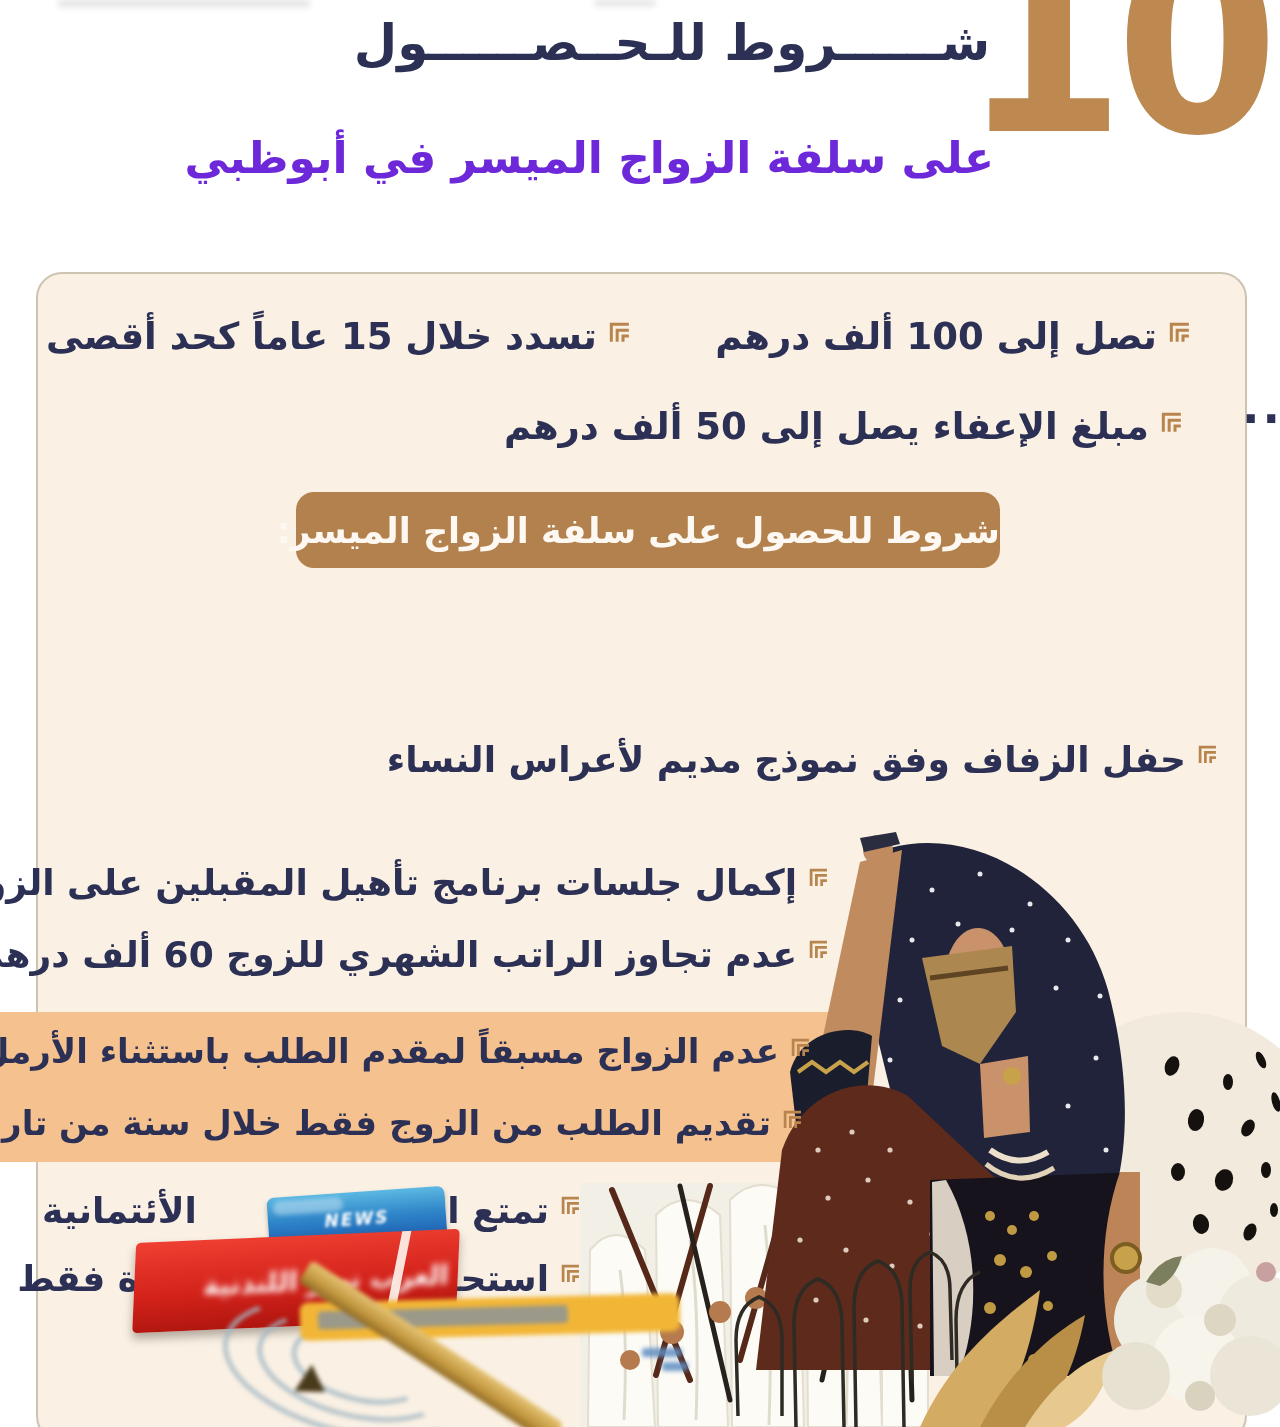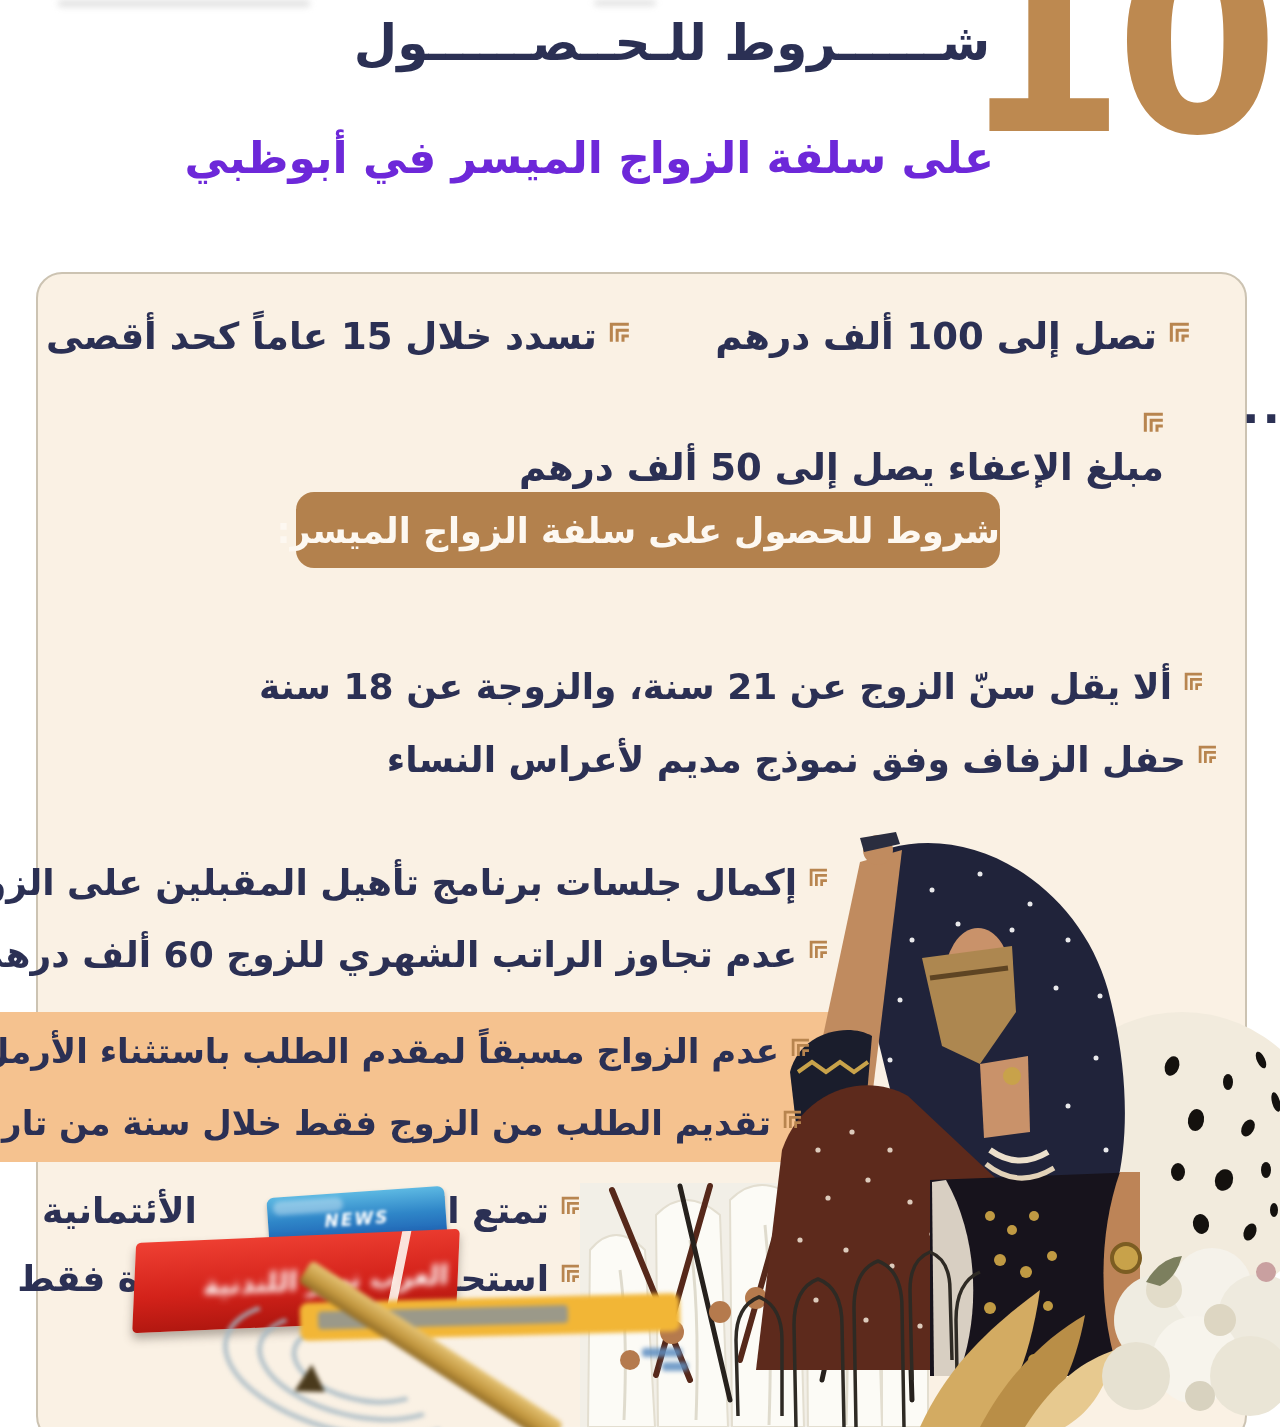--- a/index.html
+++ b/index.html
@@ -304,46 +304,36 @@
     <svg class="b-ico" width="21" height="21" viewBox="0 0 18 18">
       <g stroke="#b8854f" stroke-width="2.6" fill="none">
         <path d="M2 17 L2 2 L17 2"></path>
           <path d="M7 17 L7 7 L17 7"></path>
           <path d="M12 17 L12 12 L17 12"></path>
       </g>
     </svg>
     <span class="txt">تسدد خلال 15 عاماً كحد أقصى</span>
   </div>
 
-  <div class="bullet facts" style="top:404px;right:116px;flex-direction:column;">
+  <div class="bullet facts" style="top:404px;right:98px;">
     <svg class="b-ico" width="21" height="21" viewBox="0 0 18 18">
       <g stroke="#b8854f" stroke-width="2.6" fill="none">
         <path d="M2 17 L2 2 L17 2"></path>
           <path d="M7 17 L7 7 L17 7"></path>
           <path d="M12 17 L12 12 L17 12"></path>
       </g>
     </svg>
     <span class="txt">مبلغ الإعفاء يصل إلى 50 ألف درهم</span>
   </div>
 
   <div class="side-dots">..</div>
 
   <div class="badge">شروط للحصول على سلفة الزواج الميسر:</div>
 
 
-  <div class="bullet conds" style="top:664px;right:77px;">
-    <svg class="b-ico" width="19" height="19" viewBox="0 0 18 18">
-      <g stroke="#b8854f" stroke-width="2.6" fill="none">
-        <path d="M2 17 L2 2 L17 2"></path>
-          <path d="M7 17 L7 7 L17 7"></path>
-          <path d="M12 17 L12 12 L17 12"></path>
-      </g>
-    </svg>
-    <span class="txt">ألا يقل سنّ الزوج عن 21 سنة، والزوجة عن 18 سنة</span>
-  </div>
 
   <div class="bullet conds" style="top:737px;right:63px;">
     <svg class="b-ico" width="19" height="19" viewBox="0 0 18 18">
       <g stroke="#b8854f" stroke-width="2.6" fill="none">
         <path d="M2 17 L2 2 L17 2"></path>
           <path d="M7 17 L7 7 L17 7"></path>
           <path d="M12 17 L12 12 L17 12"></path>
       </g>
     </svg>
     <span class="txt">حفل الزفاف وفق نموذج مديم لأعراس النساء</span>

